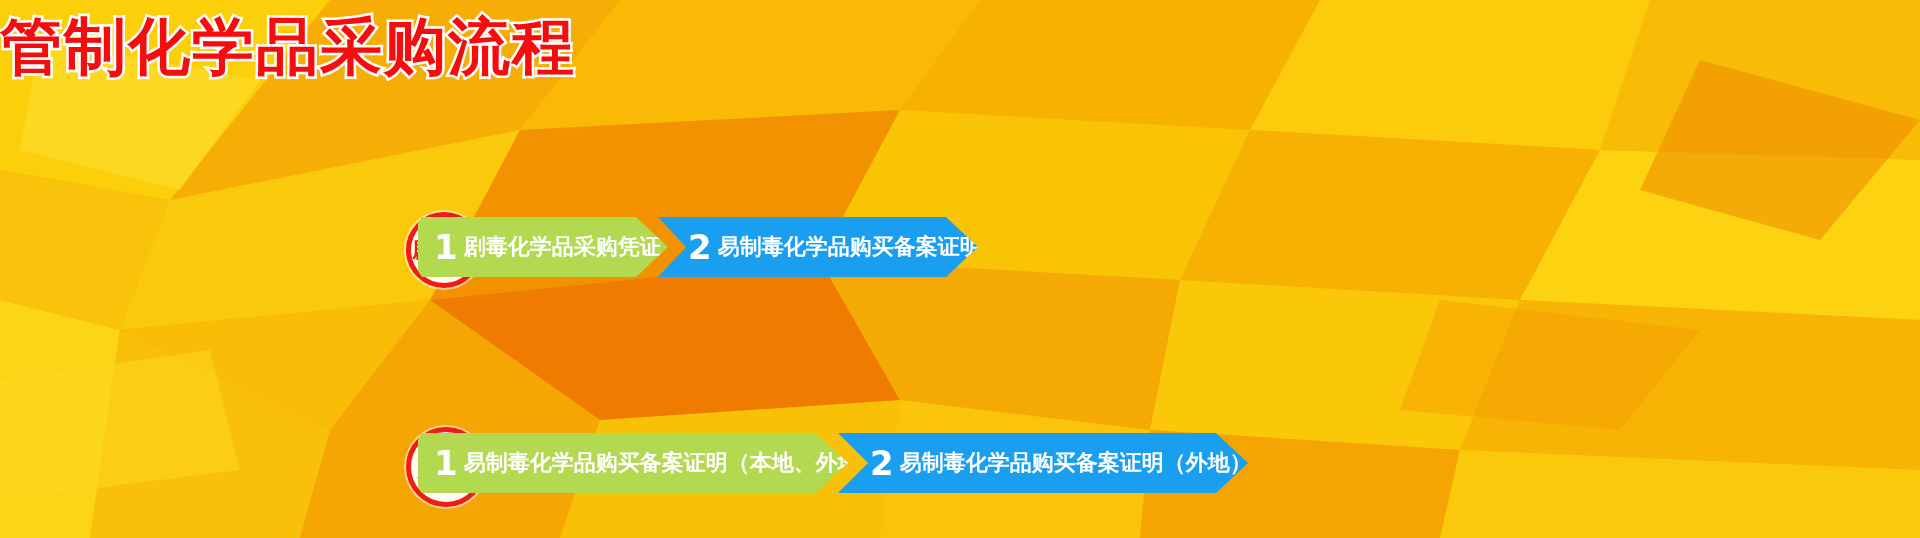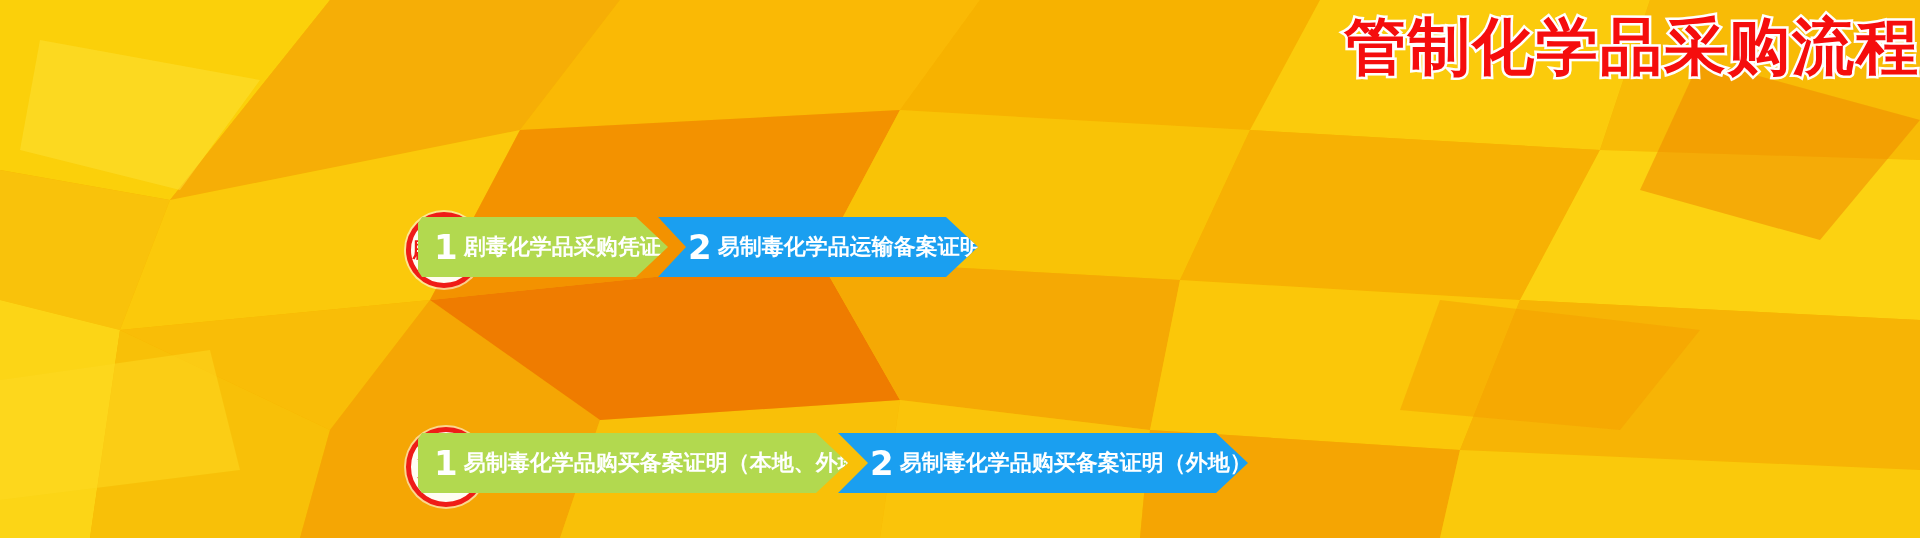--- a/index.html
+++ b/index.html
@@ -9,21 +9,21 @@
     position:relative;
     background:#f5b505;
   }
 
   
   #bg { position:absolute; inset:0; width:1920px; height:538px; }
 
   
   .title-wrap{
     position:absolute; left:0; top:8px; width:1920px;
-    text-align:right; z-index:5;
+    text-align:left; z-index:5;
   }
   .title{
     display:inline-block;
     font-family:"DejaVu Sans","Liberation Sans",sans-serif;
     font-weight:bold;
     font-size:62px;
     line-height:78px;
     letter-spacing:2px;
     color:#f50d0d;
     -webkit-text-stroke:5px #ffffff;
@@ -131,21 +131,21 @@
     <span>剧毒品</span>
   </div>
 
   <div class="chev green" id="r1g">
     <span class="num">1</span>
     <span class="txt">剧毒化学品采购凭证</span>
   </div>
 
   <div class="chev blue" id="r1b">
     <span class="num">2</span>
-    <span class="txt">易制毒化学品运输备案证明</span>
+    <span class="txt">易制毒化学品购买备案证明</span>
   </div>
 
 </div>
 
 <div class="row" id="row2">
 
   <div class="badge" id="badge2">
     <span>易制毒</span>
     <span>化学品</span>
   </div>

